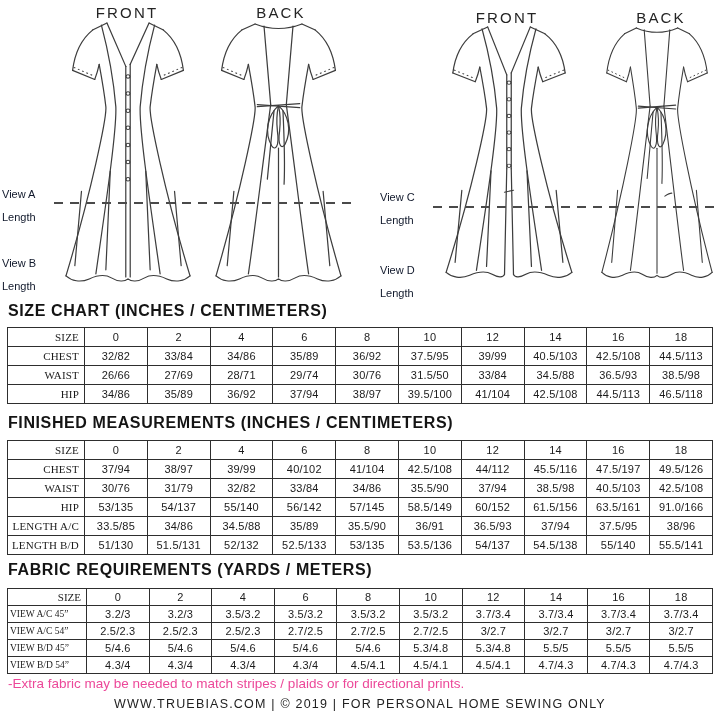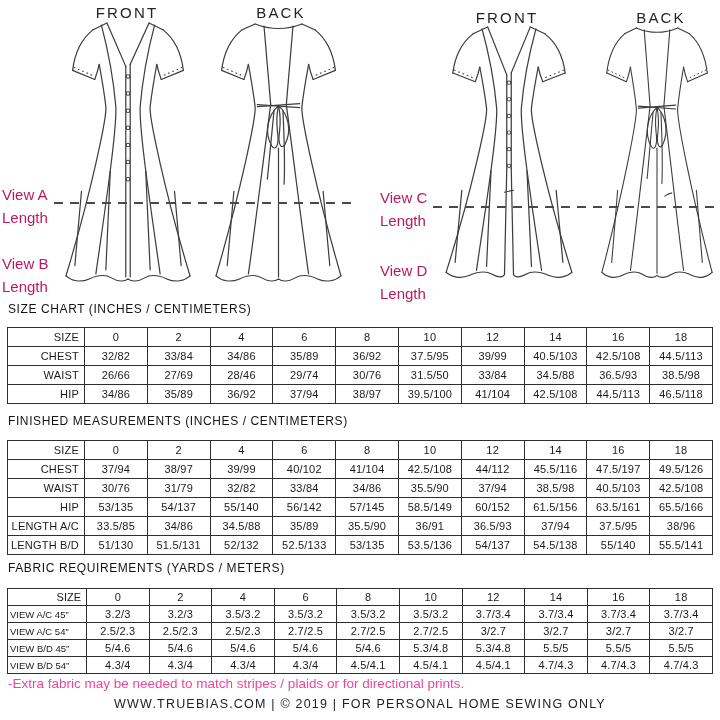--- a/index.html
+++ b/index.html
@@ -1,29 +1,29 @@
 <!DOCTYPE html>
 <html><head>
 <meta charset="utf-8">
 <style>
   html,body { margin:0; padding:0; background:#ffffff; }
   body { width:720px; height:720px; font-family:"Liberation Sans", sans-serif; color:#1c1c1c; }
   .page { position:relative; width:720px; height:720px; overflow:hidden; background:#fff;padding-left:20px; }
 
   .diagram-label { position:absolute; font-size:15px; letter-spacing:2.2px; color:#242424; transform:translateX(-50%); white-space:nowrap; }
-  .view-label { position:absolute; font-size:15px; line-height:23px; color:#be185d; }
+  .view-label { position:absolute; font-size:11px; line-height:23px; color:#0f172a; }
   .dashline { position:absolute; height:2px; background:repeating-linear-gradient(90deg,#4a4a4a 0px,#4a4a4a 9px,transparent 9px,transparent 16px); }
   .dress { position:absolute; }
 
-  .heading { position:absolute; left:8px; font-size:12px; letter-spacing:0.6px; color:#141414; white-space:nowrap; }
+  .heading { position:absolute; left:8px; font-size:16px; letter-spacing:0.6px; color:#141414; white-space:nowrap;font-weight:bold; }
 
   .tbl { position:absolute; left:7px; width:706px; border-collapse:collapse; table-layout:fixed; background:#fff; }
   .tbl td { border:1px solid #2e2e2e; text-align:center; vertical-align:middle;
             font-size:11px; height:18px; padding:0; color:#1b1b1b; letter-spacing:0.2px; white-space:nowrap; overflow:hidden; }
-  .tbl td:first-child { width:71px; text-align:right; padding-right:5px; }
+  .tbl td:first-child { width:71px; text-align:right; padding-right:5px;font-family:Liberation Serif, serif; }
   .tbl.fabric td { height:16px; }
   .tbl.fabric td:first-child { text-align:left; padding-left:2px; padding-right:0; font-size:9.5px; letter-spacing:0; }
   .tbl.fabric tr:first-child td:first-child { text-align:right; padding-right:5px; font-size:11px; }
 
   .note { position:absolute; left:8px; font-size:13.5px; color:#ec4899; }
   .footer { position:absolute; left:0; width:720px; text-align:center; font-size:12.5px; letter-spacing:1.2px; color:#222; }
 
   svg .ln { fill:none; stroke:#3d3d3d; stroke-width:1.1; stroke-linecap:round; stroke-linejoin:round; }
   svg .dot { fill:none; stroke:#3d3d3d; stroke-width:1; stroke-dasharray:1.6 2.6; }
   svg .btn { fill:#ffffff; stroke:#3d3d3d; stroke-width:1; }
@@ -234,21 +234,21 @@
           <td>37.5/95</td>
           <td>39/99</td>
           <td>40.5/103</td>
           <td>42.5/108</td>
           <td>44.5/113</td>
         </tr>
         <tr>
           <td>WAIST</td>
           <td>26/66</td>
           <td>27/69</td>
-          <td>28/46</td>
+          <td>28/71</td>
           <td>29/74</td>
           <td>30/76</td>
           <td>31.5/50</td>
           <td>33/84</td>
           <td>34.5/88</td>
           <td>36.5/93</td>
           <td>38.5/98</td>
         </tr>
         <tr>
           <td>HIP</td>
@@ -312,21 +312,21 @@
           <td>HIP</td>
           <td>53/135</td>
           <td>54/137</td>
           <td>55/140</td>
           <td>56/142</td>
           <td>57/145</td>
           <td>58.5/149</td>
           <td>60/152</td>
           <td>61.5/156</td>
           <td>63.5/161</td>
-          <td>65.5/166</td>
+          <td>91.0/166</td>
         </tr>
         <tr>
           <td>LENGTH A/C</td>
           <td>33.5/85</td>
           <td>34/86</td>
           <td>34.5/88</td>
           <td>35/89</td>
           <td>35.5/90</td>
           <td>36/91</td>
           <td>36.5/93</td>

